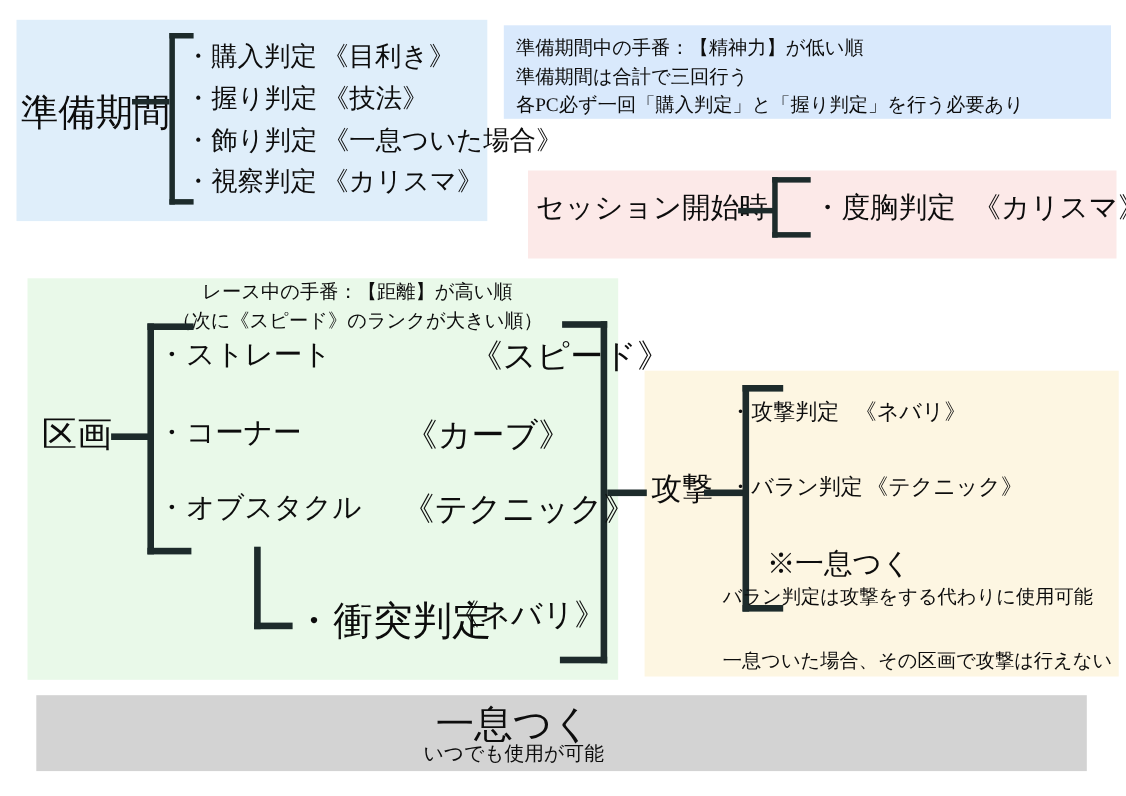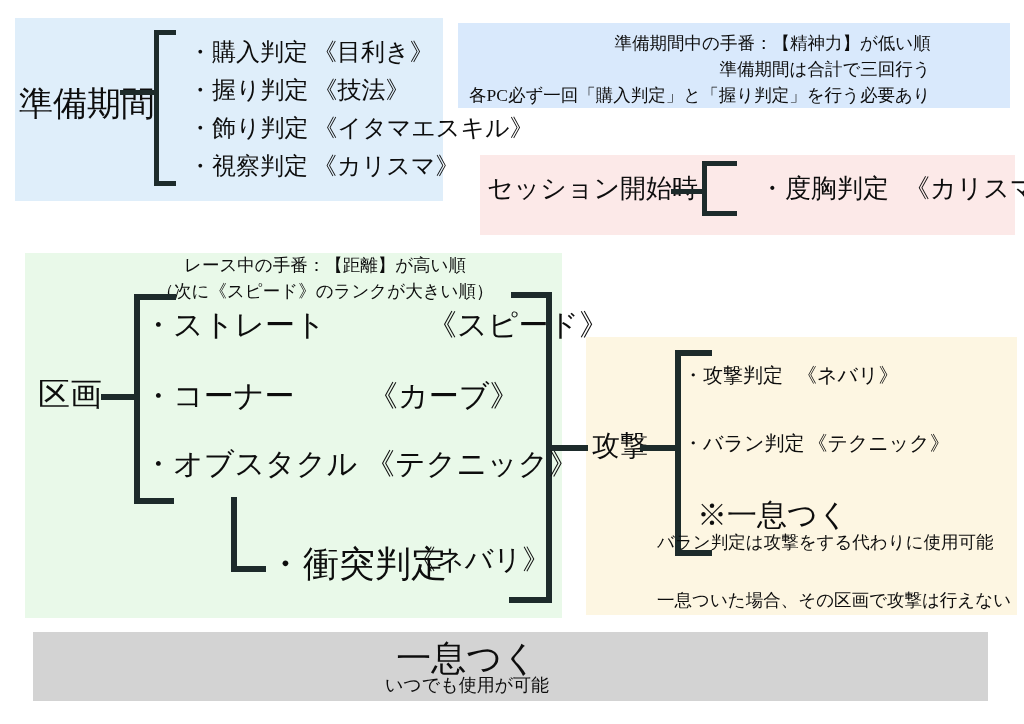--- a/index.html
+++ b/index.html
@@ -3,43 +3,43 @@
 <meta charset="utf-8">
 <style>
   html,body{margin:0;padding:0;background:#ffffff;}
   #canvas{
     position:relative;width:1024px;height:724px;background:#ffffff;overflow:hidden;
     font-family:"Liberation Serif","DejaVu Serif",serif;color:#0d0d0d;
   }
   .box{position:absolute;}
   .abs{position:absolute;line-height:1.15;white-space:nowrap;}
   .line{position:absolute;background:#1d2b2b;}
-  .flexrow{display:flex;align-items:baseline;margin-left:20px;}
+  .flexrow{display:flex;align-items:baseline;}
   #prep-box{left:15px;top:18px;width:428px;height:183px;background:#dfeefa;}
   #note-box{left:458px;top:23px;width:552px;height:85px;background:#d9e9fc;}
   #session-box{left:480px;top:155px;width:535px;height:80px;background:#fce9e8;}
   #race-box{left:25px;top:253px;width:537px;height:365px;background:#e9f9e9;}
   #attack-box{left:586px;top:337px;width:431px;height:278px;background:#fdf6e2;}
   #break-box{left:33px;top:632px;width:955px;height:69px;background:#d3d3d3;}
 
   .prep-label{left:19px;top:84px;font-size:34px;}
   .prep-item{left:168px;font-size:24px;gap:5px;}
   .note-text{left:469px;top:30px;font-size:17.5px;line-height:26px;}
-  .note-text p{margin:0;text-align:right;}
+  .note-text p{margin:0;}
   .session-label{left:487px;top:174px;font-size:26px;}
   .session-item{left:739px;top:174px;font-size:26px;gap:15px;}
   .race-note{left:130px;width:390px;text-align:center;font-size:17.5px;}
   .race-label{left:38px;top:376px;font-size:32px;}
-  .race-name{left:143px;font-size:30px;font-family:Liberation Serif, serif;}
+  .race-name{left:143px;font-size:26px;font-family:Liberation Serif, serif;}
   .race-skill{font-size:30px;}
   .race-subname{left:267px;top:544px;font-size:36px;}
   .race-subskill{left:408px;top:544px;font-size:28px;}
   .attack-label{left:592px;top:430px;font-size:28px;}
   .attack-item{left:663px;font-size:20px;}
-  .attack-extra{left:697px;top:498px;font-size:30px;}
+  .attack-extra{left:697px;top:498px;font-size:26px;}
   .attack-note{left:657px;font-size:17.5px;}
   .break-title{left:317px;top:639px;width:300px;text-align:center;font-size:35px;}
   .break-subtitle{left:317px;top:675px;width:300px;text-align:center;font-size:18px;}
 </style>
 </head>
 <body>
 
 <div id="canvas">
 
   <div class="box" id="prep-box"></div>
@@ -58,21 +58,21 @@
   <div class="abs prep-item flexrow" style="top:39px;">
     <span>・購入判定</span>
     <span>《目利き》</span>
   </div>
   <div class="abs prep-item flexrow" style="top:77px;">
     <span>・握り判定</span>
     <span>《技法》</span>
   </div>
   <div class="abs prep-item flexrow" style="top:115px;">
     <span>・飾り判定</span>
-    <span>《イタマエスキル》</span>
+    <span>《一息ついた場合》</span>
   </div>
   <div class="abs prep-item flexrow" style="top:153px;">
     <span>・視察判定</span>
     <span>《カリスマ》</span>
   </div>
 
   <div class="abs note-text">
     <p>準備期間中の手番：【精神力】が低い順</p>
     <p>準備期間は合計で三回行う</p>
     <p>各PC必ず一回「購入判定」と「握り判定」を行う必要あり</p>

